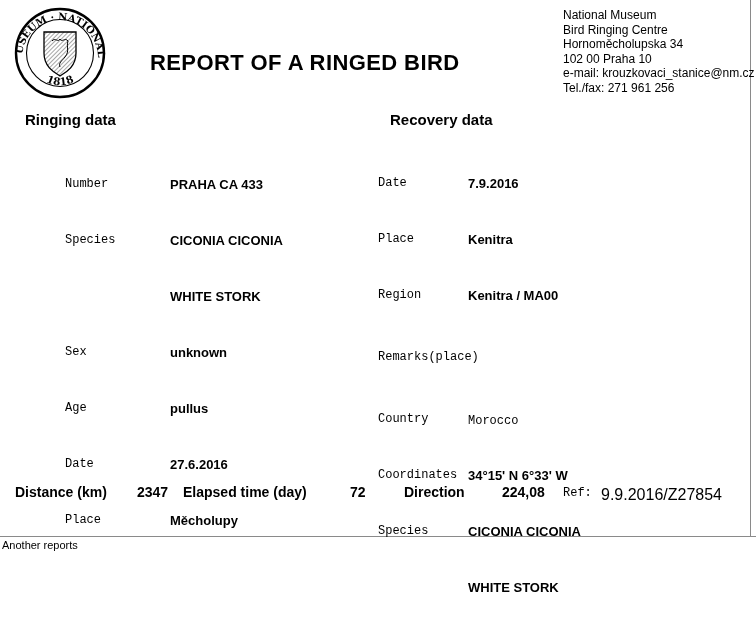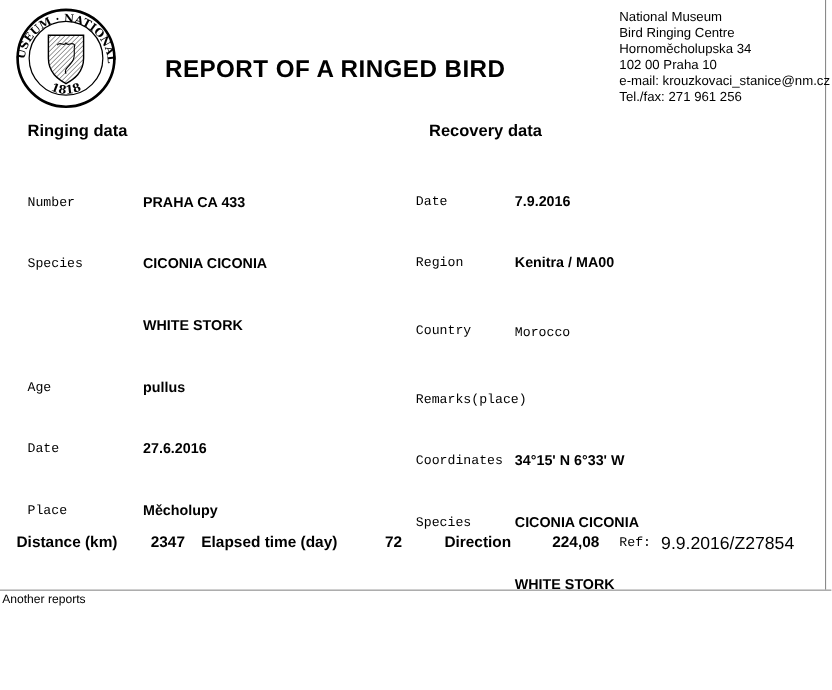--- a/index.html
+++ b/index.html
@@ -26,21 +26,21 @@
 
   
   .col{position:absolute;white-space:pre;}
   .col-left{left:25px;top:138px;}
   .col-right{left:378px;top:137px;}
   .row{height:20px;line-height:20px;white-space:pre;}
   .lbl{
     display:inline-block;font-family:"Liberation Mono",monospace;
     font-size:12px;vertical-align:top;
   }
-  .col-left .lbl{width:105px;}
+  .col-left .lbl{width:105px;margin-left:40px;}
   .col-right .lbl{width:90px;}
   .val{font-size:13px;font-weight:bold;}
   .val.mono{font-family:"Liberation Mono",monospace;font-size:12px;font-weight:normal;}
   .gt6{margin-top:6px;}
 
   
   .sum{position:absolute;top:484px;white-space:nowrap;}
   .sum-bold{font-size:14px;font-weight:bold;}
   .sum-mono{font-family:"Liberation Mono",monospace;font-size:12px;}
   .sum-reg{font-size:16px;}
@@ -92,35 +92,37 @@
   <div>Tel./fax: 271 961 256</div>
 </div>
 
 <div class="col-heading heading-ringing">Ringing data</div>
 <div class="col-heading heading-recovery">Recovery data</div>
 
 <div class="col col-left">
   <div class="row"><span class="lbl">Number</span><span class="val">PRAHA CA 433</span></div>
   <div class="row"><span class="lbl">Species</span><span class="val">CICONIA CICONIA</span></div>
   <div class="row"><span class="lbl"></span><span class="val">WHITE STORK</span></div>
+  <div class="row"><span class="lbl">Sex</span><span class="val">unknown</span></div>
   <div class="row"><span class="lbl">Age</span><span class="val">pullus</span></div>
   <div class="row"><span class="lbl">Date</span><span class="val">27.6.2016</span></div>
   <div class="row"><span class="lbl">Place</span><span class="val">Měcholupy</span></div>
   
   
   
   
   
 </div>
 
 <div class="col col-right">
   <div class="row"><span class="lbl">Date</span><span class="val">7.9.2016</span></div>
+  <div class="row"><span class="lbl">Place</span><span class="val">Kenitra</span></div>
   <div class="row"><span class="lbl">Region</span><span class="val">Kenitra / MA00</span></div>
+  <div class="row gt6"><span class="lbl">Remarks(place)</span><span class="val"></span></div>
   <div class="row gt6"><span class="lbl">Country</span><span class="val mono">Morocco</span></div>
-  <div class="row gt6"><span class="lbl">Remarks(place)</span><span class="val"></span></div>
   <div class="row"><span class="lbl">Coordinates</span><span class="val">34°15' N 6°33' W</span></div>
   <div class="row"><span class="lbl">Species</span><span class="val">CICONIA CICONIA</span></div>
   <div class="row"><span class="lbl"></span><span class="val">WHITE STORK</span></div>
   
   
   
   
   
   
 </div>

